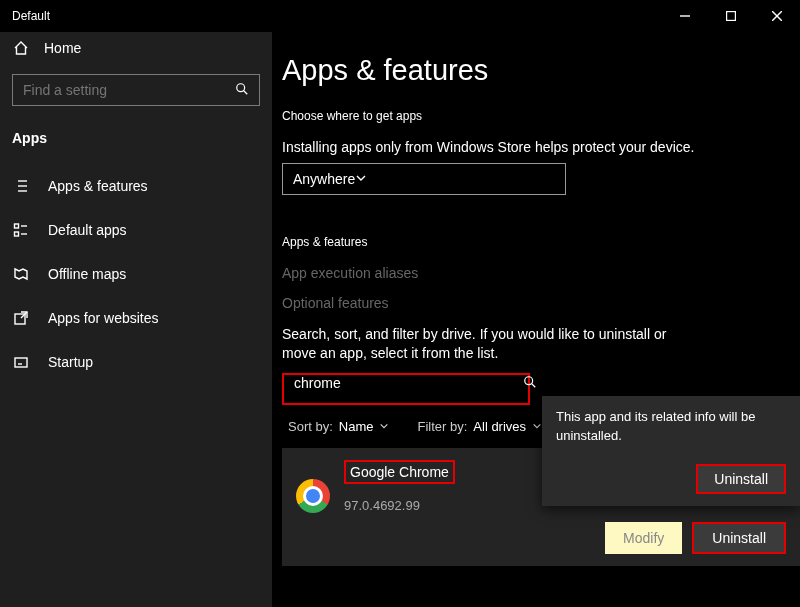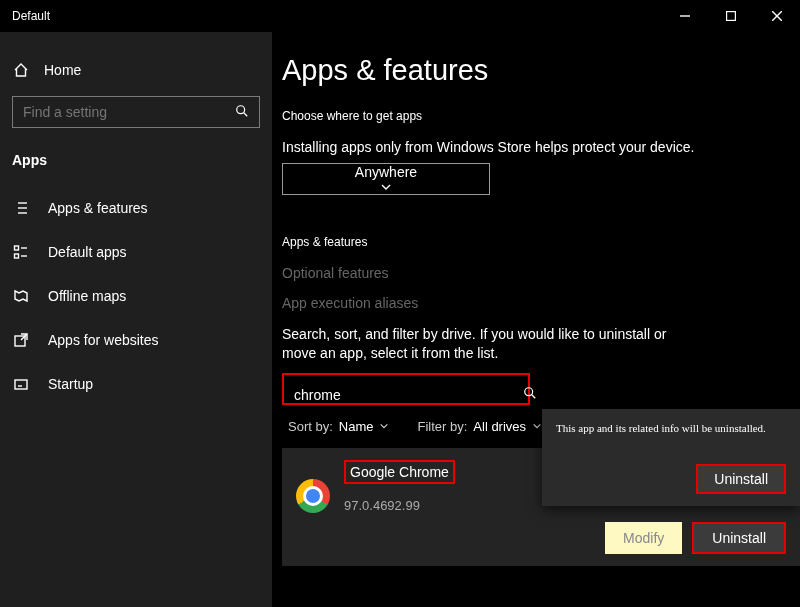--- a/index.html
+++ b/index.html
@@ -2,57 +2,57 @@
 <html><head>
   <meta charset="utf-8">
   <style>
     * { margin: 0; padding: 0; box-sizing: border-box; font-family: "Segoe UI", sans-serif; }
     body { width: 800px; height: 607px; background: #000; color: #fff; overflow: hidden; display: flex; flex-direction: column; }
     .titlebar { height: 32px; display: flex; align-items: center; padding-left: 12px; font-size: 12px; background: #000; position: relative; }
     .titlebar .controls { position: absolute; right: 0; top: 0; display: flex; }
     .titlebar .ctrl { width: 46px; height: 32px; display: flex; align-items: center; justify-content: center; }
     .titlebar .ctrl svg { width: 10px; height: 10px; }
     .body-area { flex: 1; display: flex; }
-    .sidebar { width: 272px; background: #1f1f1f; display: flex; flex-direction: column; padding-top: 22px; }
+    .sidebar { width: 272px; background: #1f1f1f; display: flex; flex-direction: column; }
     .home-row { display: flex; align-items: center; padding: 8px 12px 18px 12px; gap: 14px; font-size: 14px; }
     .home-row .icon { width: 18px; display: inline-flex; justify-content: center; }
     .search-box { margin: 0 12px 24px 12px; height: 32px; border: 1px solid #7a7a7a; display: flex; align-items: center; padding: 0 8px 0 10px; font-size: 14px; color: #aaa; }
     .search-box input { flex: 1; background: none; border: none; color: #fff; font-size: 14px; outline: none; }
     .search-box .sicon { width: 16px; color: #fff; }
     .section-title { font-size: 14px; font-weight: 600; padding: 0 12px 18px 12px; }
     .nav-item { display: flex; align-items: center; gap: 18px; padding: 0 12px; height: 44px; font-size: 14px; cursor: default; }
     .nav-item .icon { width: 18px; display: inline-flex; justify-content: center; color: #fff; }
     .content { flex: 1; background: #000; padding: 22px 0 0 10px; position: relative; }
     .content h1 { font-weight: 300; font-size: 29px; margin-bottom: 22px; }
     .content h2 { font-weight: 400; font-size: 12px; margin-bottom: 16px; }
     .desc { font-size: 14px; margin-bottom: 8px; }
-    .dropdown { width: 208px; height: 32px; border: 1px solid #999; display: flex; align-items: center; padding: 0 10px 0 10px; font-size: 14px; margin-bottom: 40px; flex-direction: column; }
+    .dropdown { width: 284px; height: 32px; border: 1px solid #999; display: flex; align-items: center; padding: 0 10px 0 10px; font-size: 14px; margin-bottom: 40px; }
     .dropdown .chev { width: 12px; }
     .subhead { font-weight: 400; font-size: 20px; margin-bottom: 16px; }
     .link-disabled { font-size: 14px; color: #666; margin-bottom: 14px; }
     .helper { font-size: 14px; line-height: 1.35; max-width: 410px; margin-top: 8px; margin-bottom: 10px; }
-    .appsearch { width: 248px; height: 32px; border: 2px solid #e40000; display: flex; align-items: flex-end; padding: 0 8px 0 10px; font-size: 14px; margin-bottom: 14px; gap: 48px; }
+    .appsearch { width: 248px; height: 32px; border: 2px solid #e40000; display: flex; align-items: flex-start; padding: 0 8px 0 10px; font-size: 14px; margin-bottom: 14px; gap: 48px; }
     .appsearch input { flex:1; background:none; border:none; color:#fff; font-size:14px; outline:none; }
     .appsearch .sicon { width: 14px; }
     .sortfilter { display: flex; gap: 28px; font-size: 13px; color: #ccc; align-items: center; margin-left: 6px; margin-bottom: 14px; }
     .sortfilter .sfitem { display: flex; align-items: center; gap: 6px; text-align: center; }
     .sortfilter .sval { color: #fff; }
     .applist { background: #242424; padding: 12px 14px 14px 14px; position: relative; min-height: 118px; }
     .approw { display: flex; align-items: flex-end; gap: 14px; }
     .chrome-icon { width: 34px; height: 34px; border-radius: 50%; background: #fff; position: relative; margin-top: 2px;
       background: conic-gradient(#ea4335 0 120deg, #34a853 120deg 240deg, #fbbc05 240deg 360deg); display:flex; align-items:center; justify-content:center; }
     .chrome-icon::after { content: ""; width: 14px; height: 14px; border-radius: 50%; background: #4285f4; border: 3px solid #fff; }
     .appname { border: 2px solid #e40000; padding: 0 4px; font-size: 14px; display:inline-block; line-height: 20px; }
     .appver { font-size: 13px; color: #aaa; margin-top: 14px; }
     .action-buttons { position: absolute; right: 14px; bottom: 12px; display: flex; gap: 10px; }
     .btn { height: 32px; padding: 0 18px; font-size: 14px; display: flex; align-items: center; justify-content: center; background: #fef9c3; }
     .btn.disabled { color: #888; }
     .btn.uninstall { border: 2px solid #e40000; background: #3b3b3b; }
     .popup { position: absolute; right: 0; bottom: 60px; width: 258px; background: #2b2b2b; padding: 12px 14px 12px 14px; box-shadow: 0 4px 12px rgba(0,0,0,0.6); }
-    .popup .msg { font-size: 11px; line-height: 1.45; margin-bottom: 27px; font-family: Liberation Serif, serif; }
+    .popup .msg { font-size: 13px; line-height: 1.45; margin-bottom: 18px; }
     .popup .pbtn { height: 30px; padding: 0 16px; font-size: 14px; border: 2px solid #e40000; background: #3a3a3a; float: right; display:flex; align-items:center; justify-content:center; }
     .popup::after { content:""; display:block; clear:both; }
     svg { stroke: currentColor; fill: none; stroke-width: 1.4; }
   </style>
 </head>
 <body>
 
 <div class="titlebar">
   <span>Default</span>
   <div class="controls">
@@ -153,22 +153,22 @@
     <h2>Choose where to get apps</h2>
     <p class="desc">Installing apps only from Windows Store helps protect your device.</p>
     <div class="dropdown">
       <span>Anywhere</span>
       <span class="chev"><svg viewBox="0 0 12 12" width="12" height="12">
             <path d="M2 4 L6 8 L10 4"></path>
           </svg></span>
     </div>
 
     <h2 class="subhead">Apps &amp; features</h2>
+    <div class="link-disabled">App execution aliases</div>
     <div class="link-disabled">Optional features</div>
-    <div class="link-disabled">App execution aliases</div>
 
     <p class="helper">Search, sort, and filter by drive. If you would like to uninstall or move an app, select it from the list.</p>
 
     <div class="appsearch">
       <input value="chrome" style="">
       <span class="sicon"><svg viewBox="0 0 16 16" width="14" height="14">
             <circle cx="6.5" cy="6.5" r="4.5"></circle>
             <line x1="10" y1="10" x2="14" y2="14"></line>
           </svg></span>
     </div>

